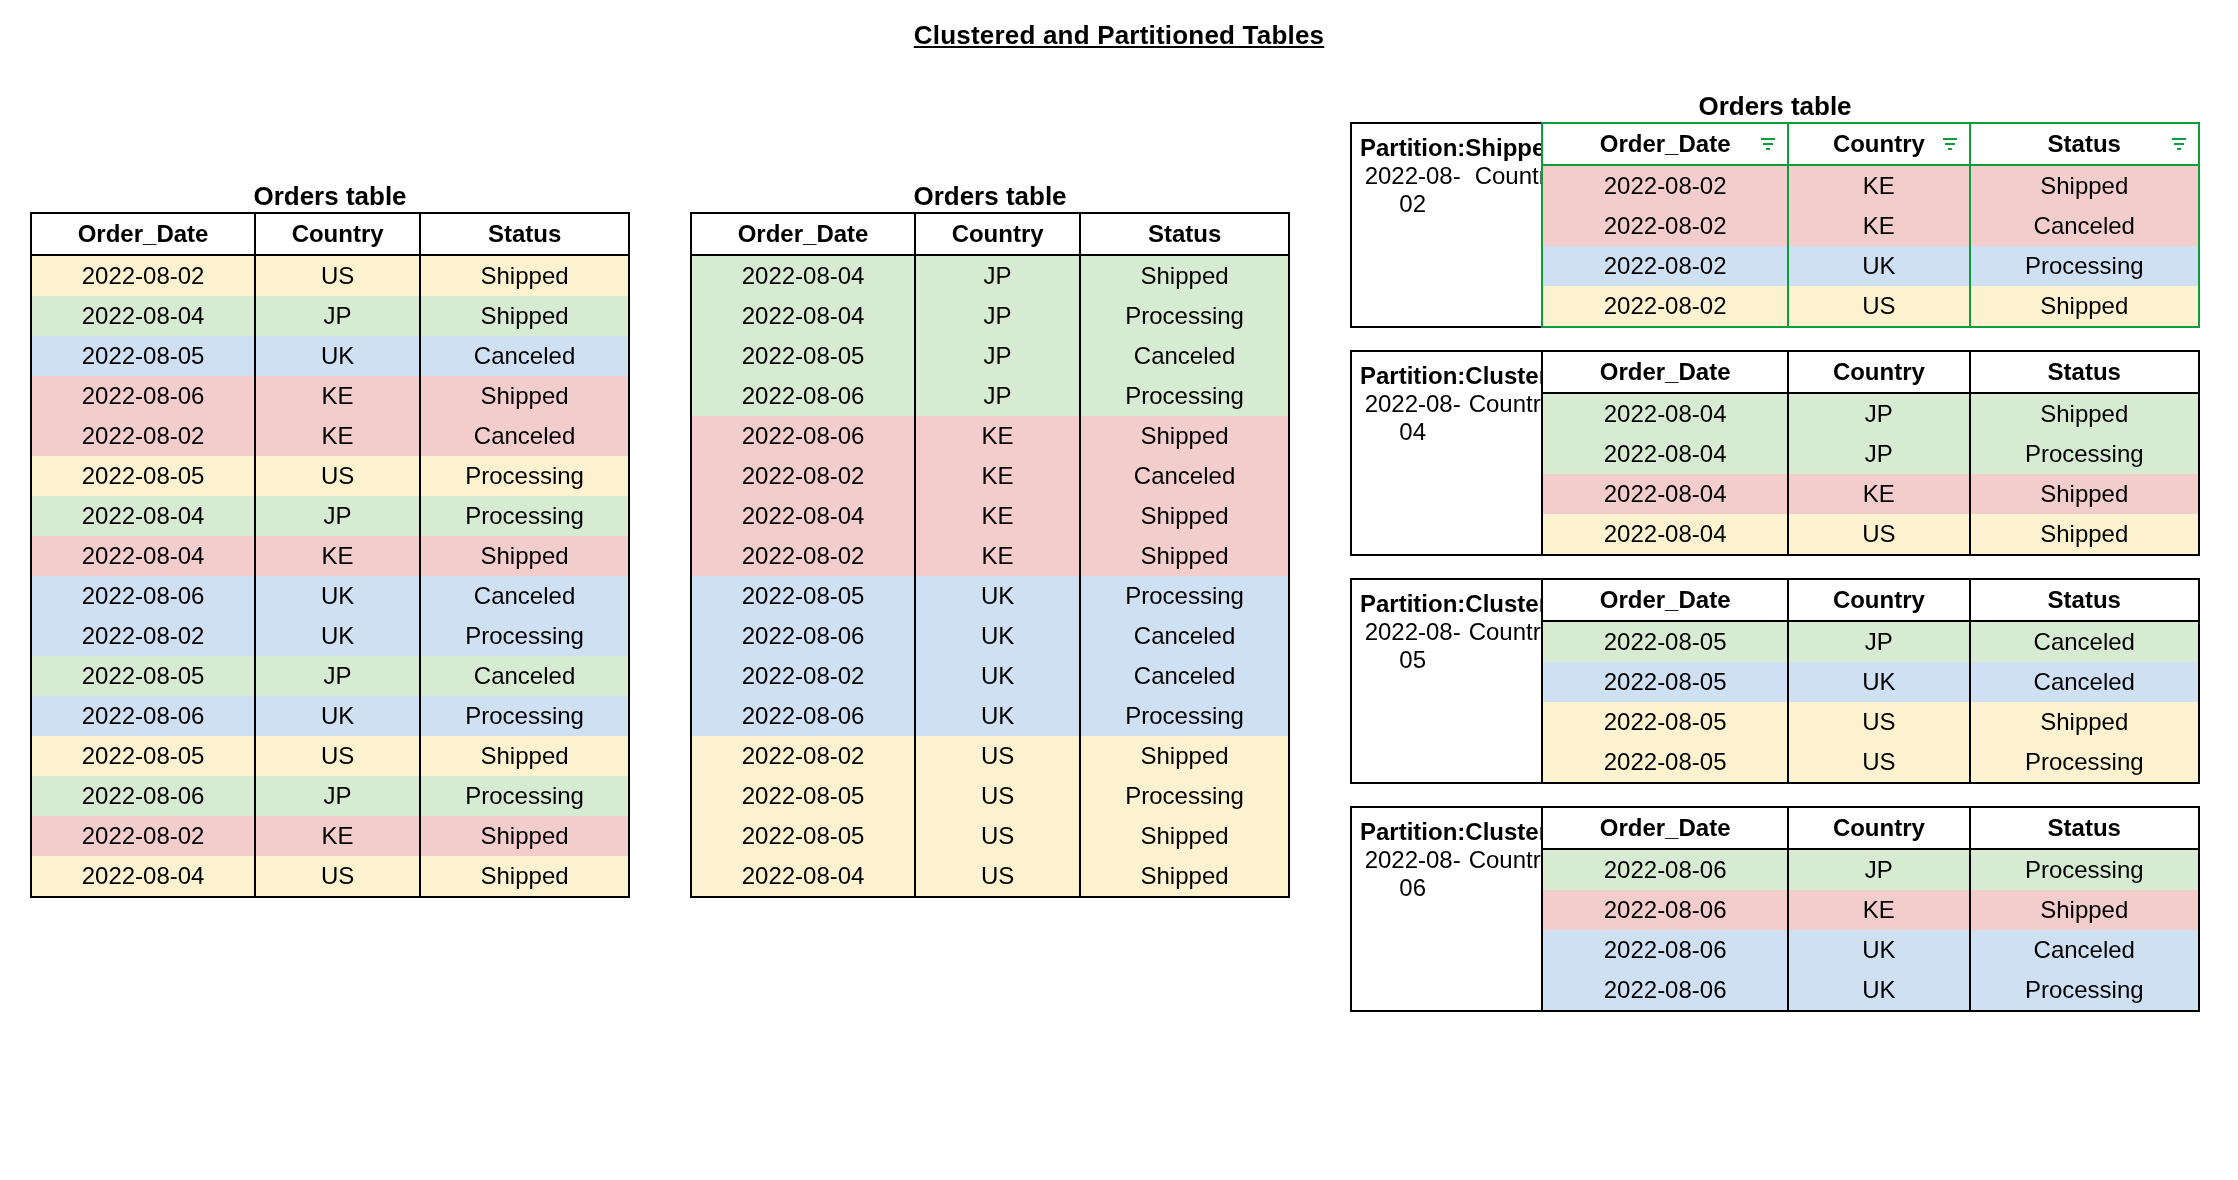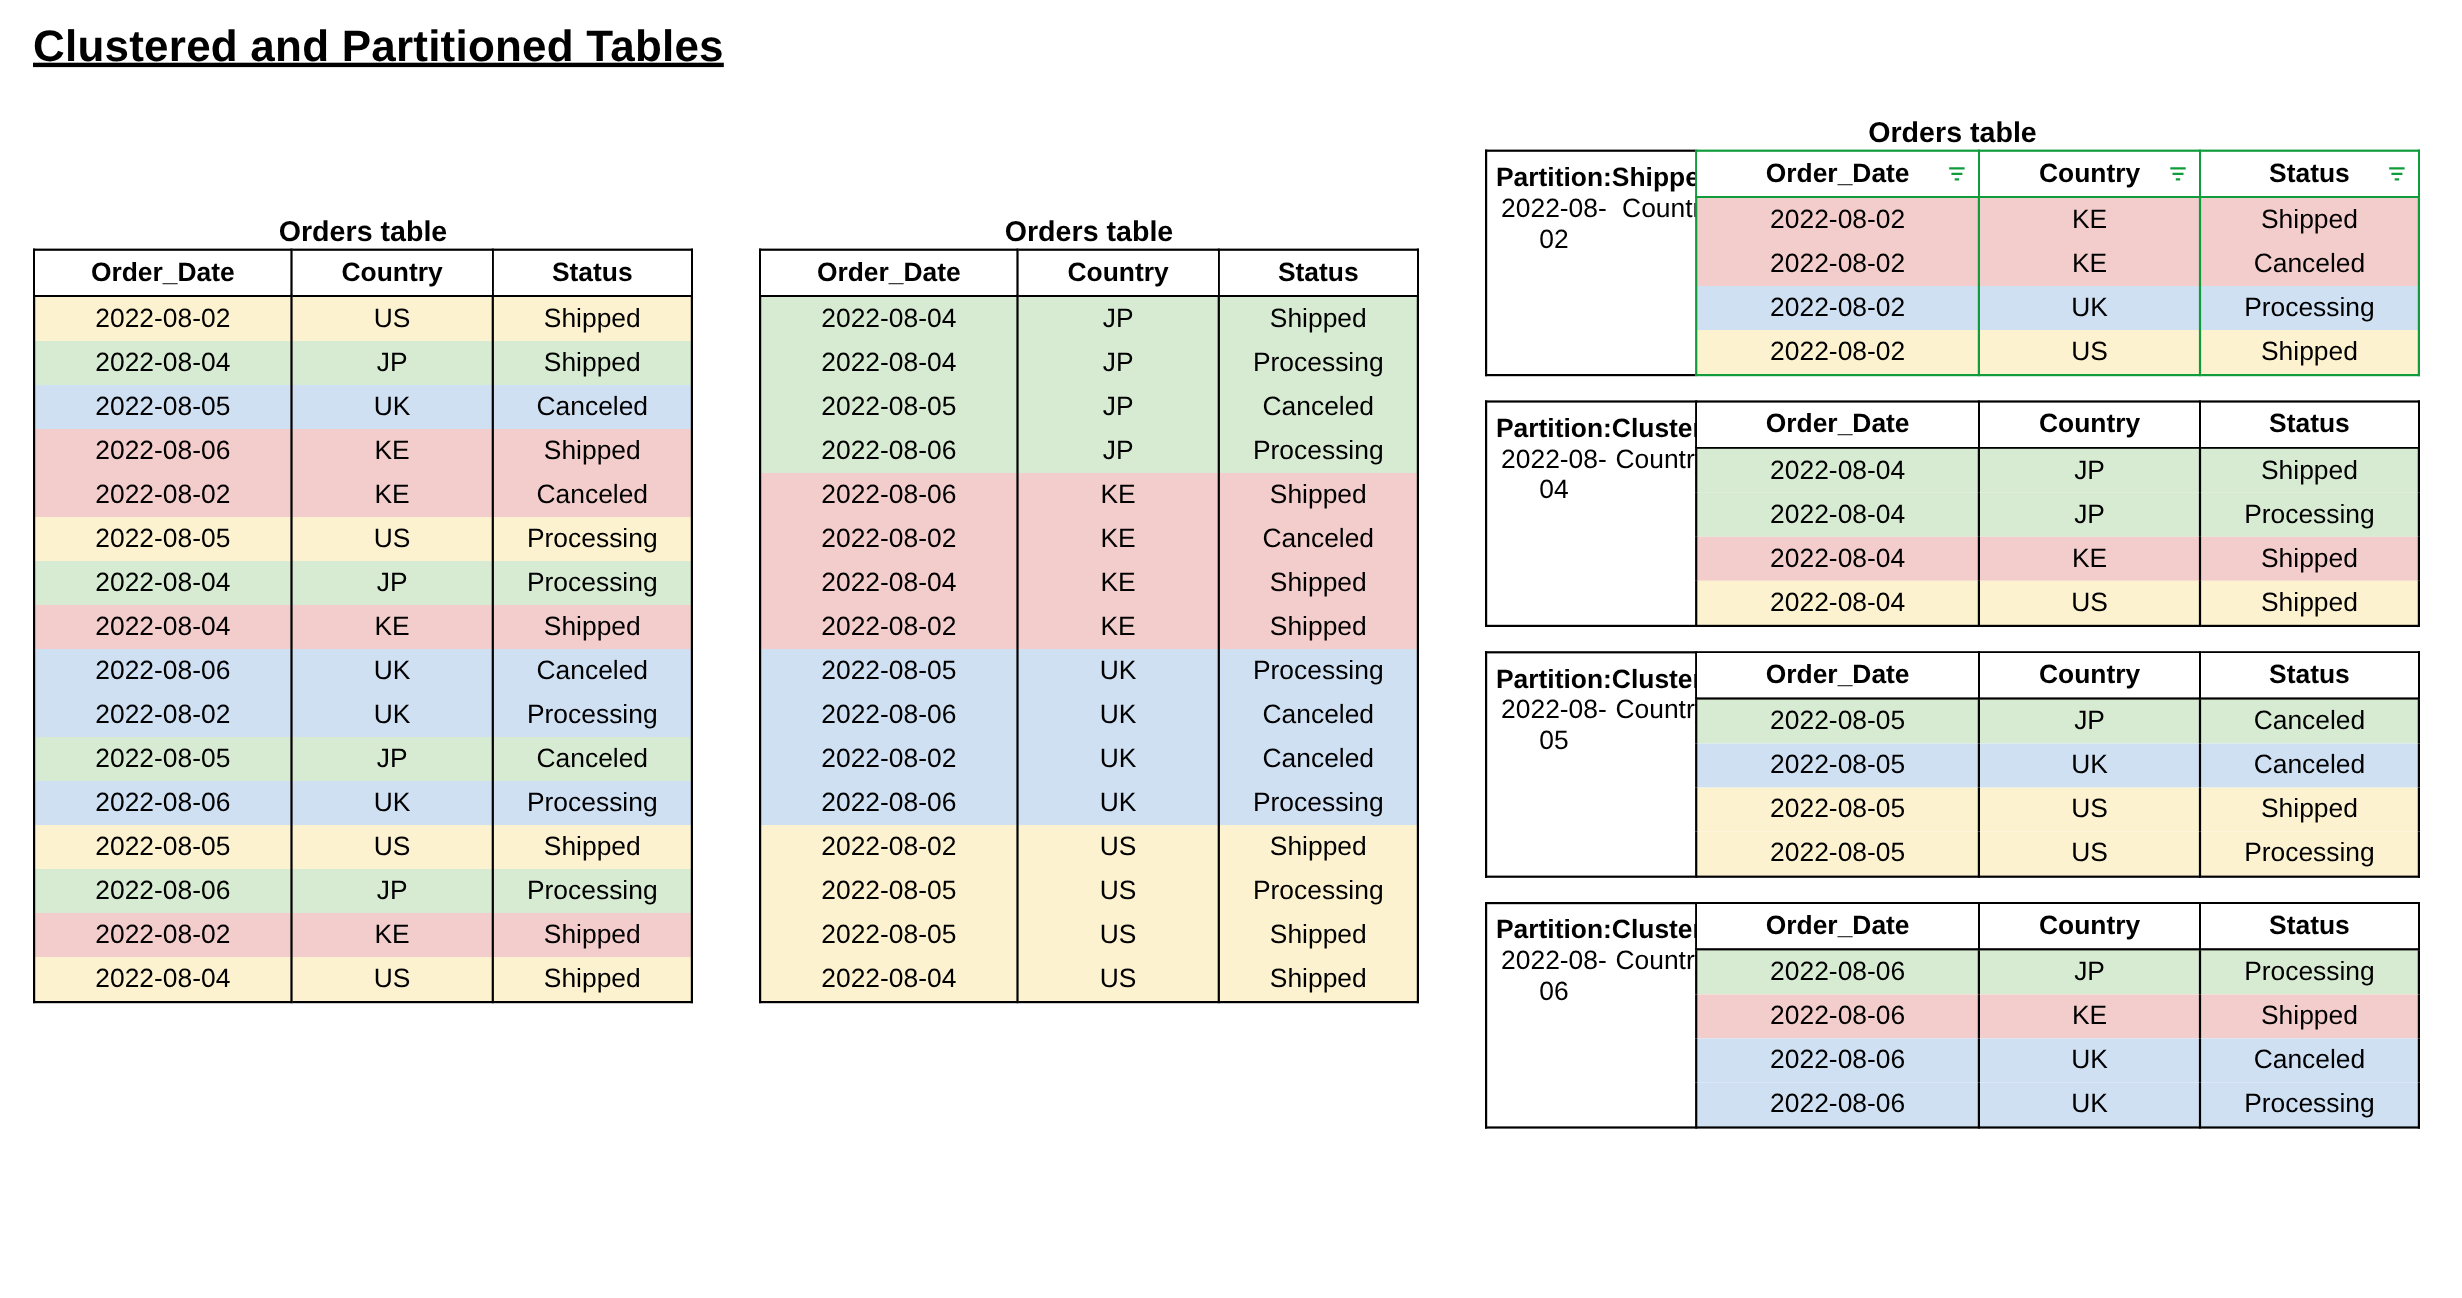--- a/index.html
+++ b/index.html
@@ -5,22 +5,22 @@
   * { box-sizing: border-box; }
   body {
     margin: 0;
     padding: 20px 30px 40px;
     font-family: Arial, Helvetica, sans-serif;
     background: #fff;
     color: #000;
     width: 2238px;
   }
   h1 {
-    text-align: left;
-    font-size: 40px;
+    text-align: center;
+    font-size: 26px;
     text-decoration: underline;
     margin: 0 0 40px 0;
     font-weight: 800;
     letter-spacing: .2px;
   }
   .cols {
     display: flex;
     gap: 60px;
     align-items: flex-start;
   }
@@ -34,21 +34,21 @@
 
   table.data {
     border-collapse: collapse;
     width: 100%;
     border: 2px solid #000;
     font-size: 24px;
   }
   table.data th {
     border: 2px solid #000;
     background: #fff;
-    padding: 6px 22px;
+    padding: 6px 7px;
     font-weight: 700;
     text-align: center;
     position: relative;
   }
   table.data td {
     border-left: 2px solid #000;
     border-right: 2px solid #000;
     border-top: none;
     border-bottom: none;
     padding: 6px 8px;

